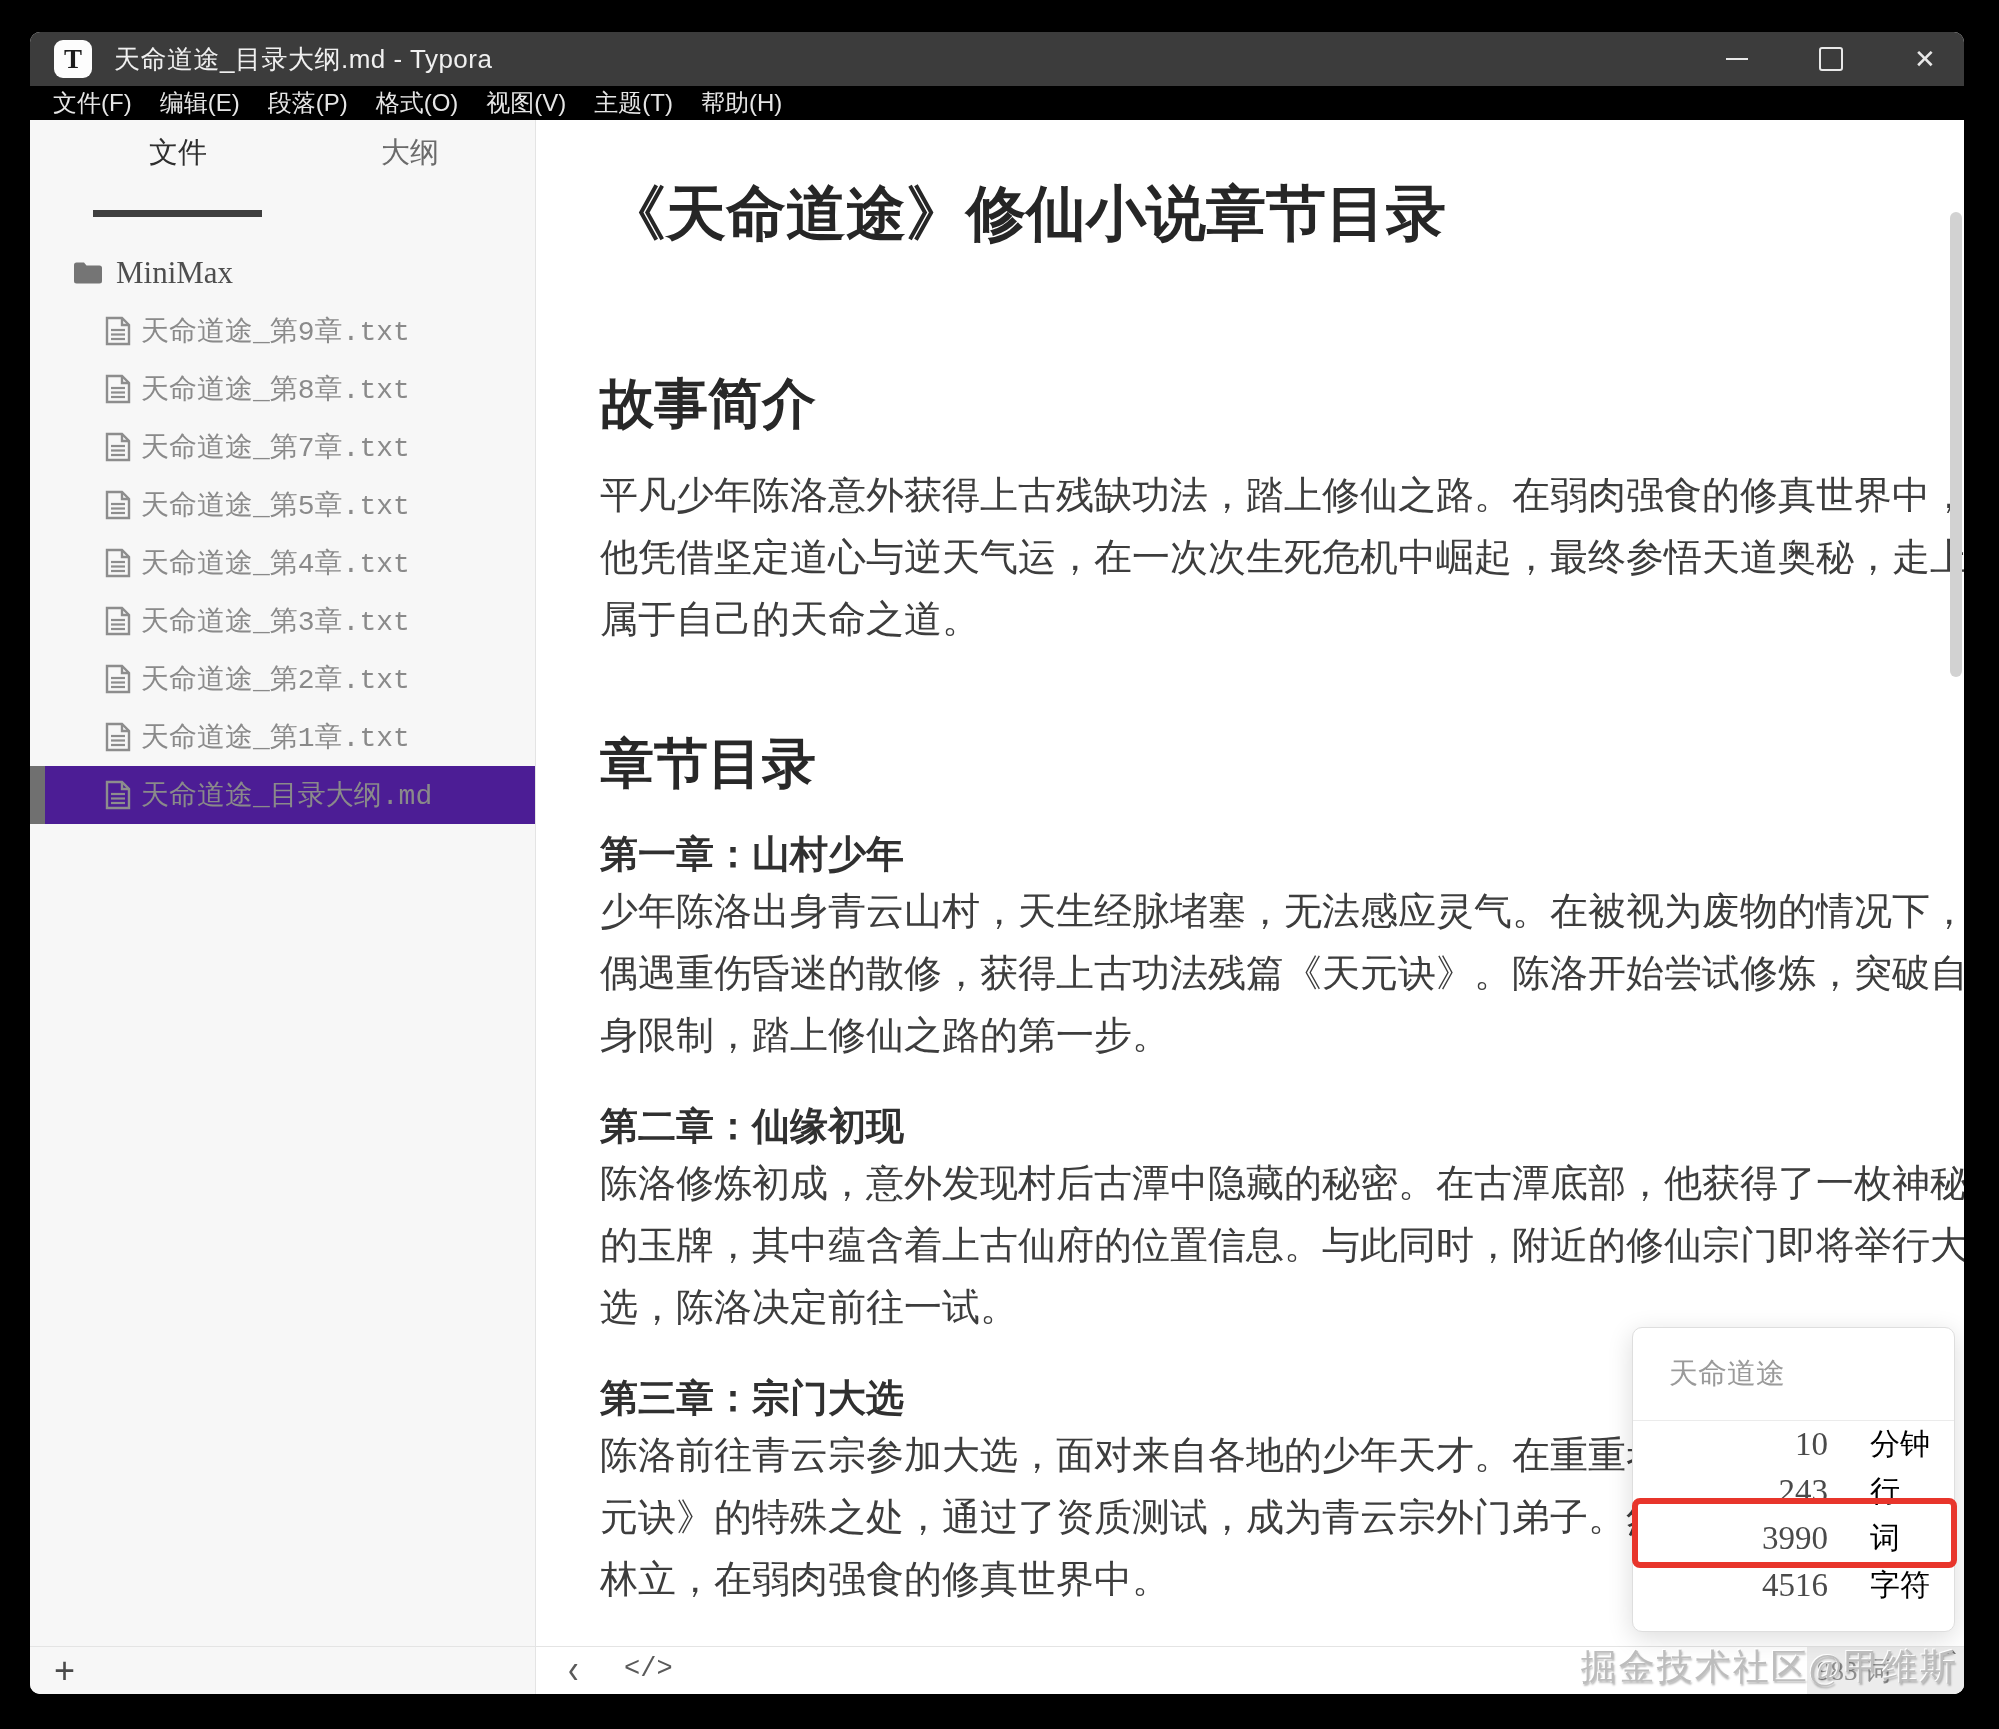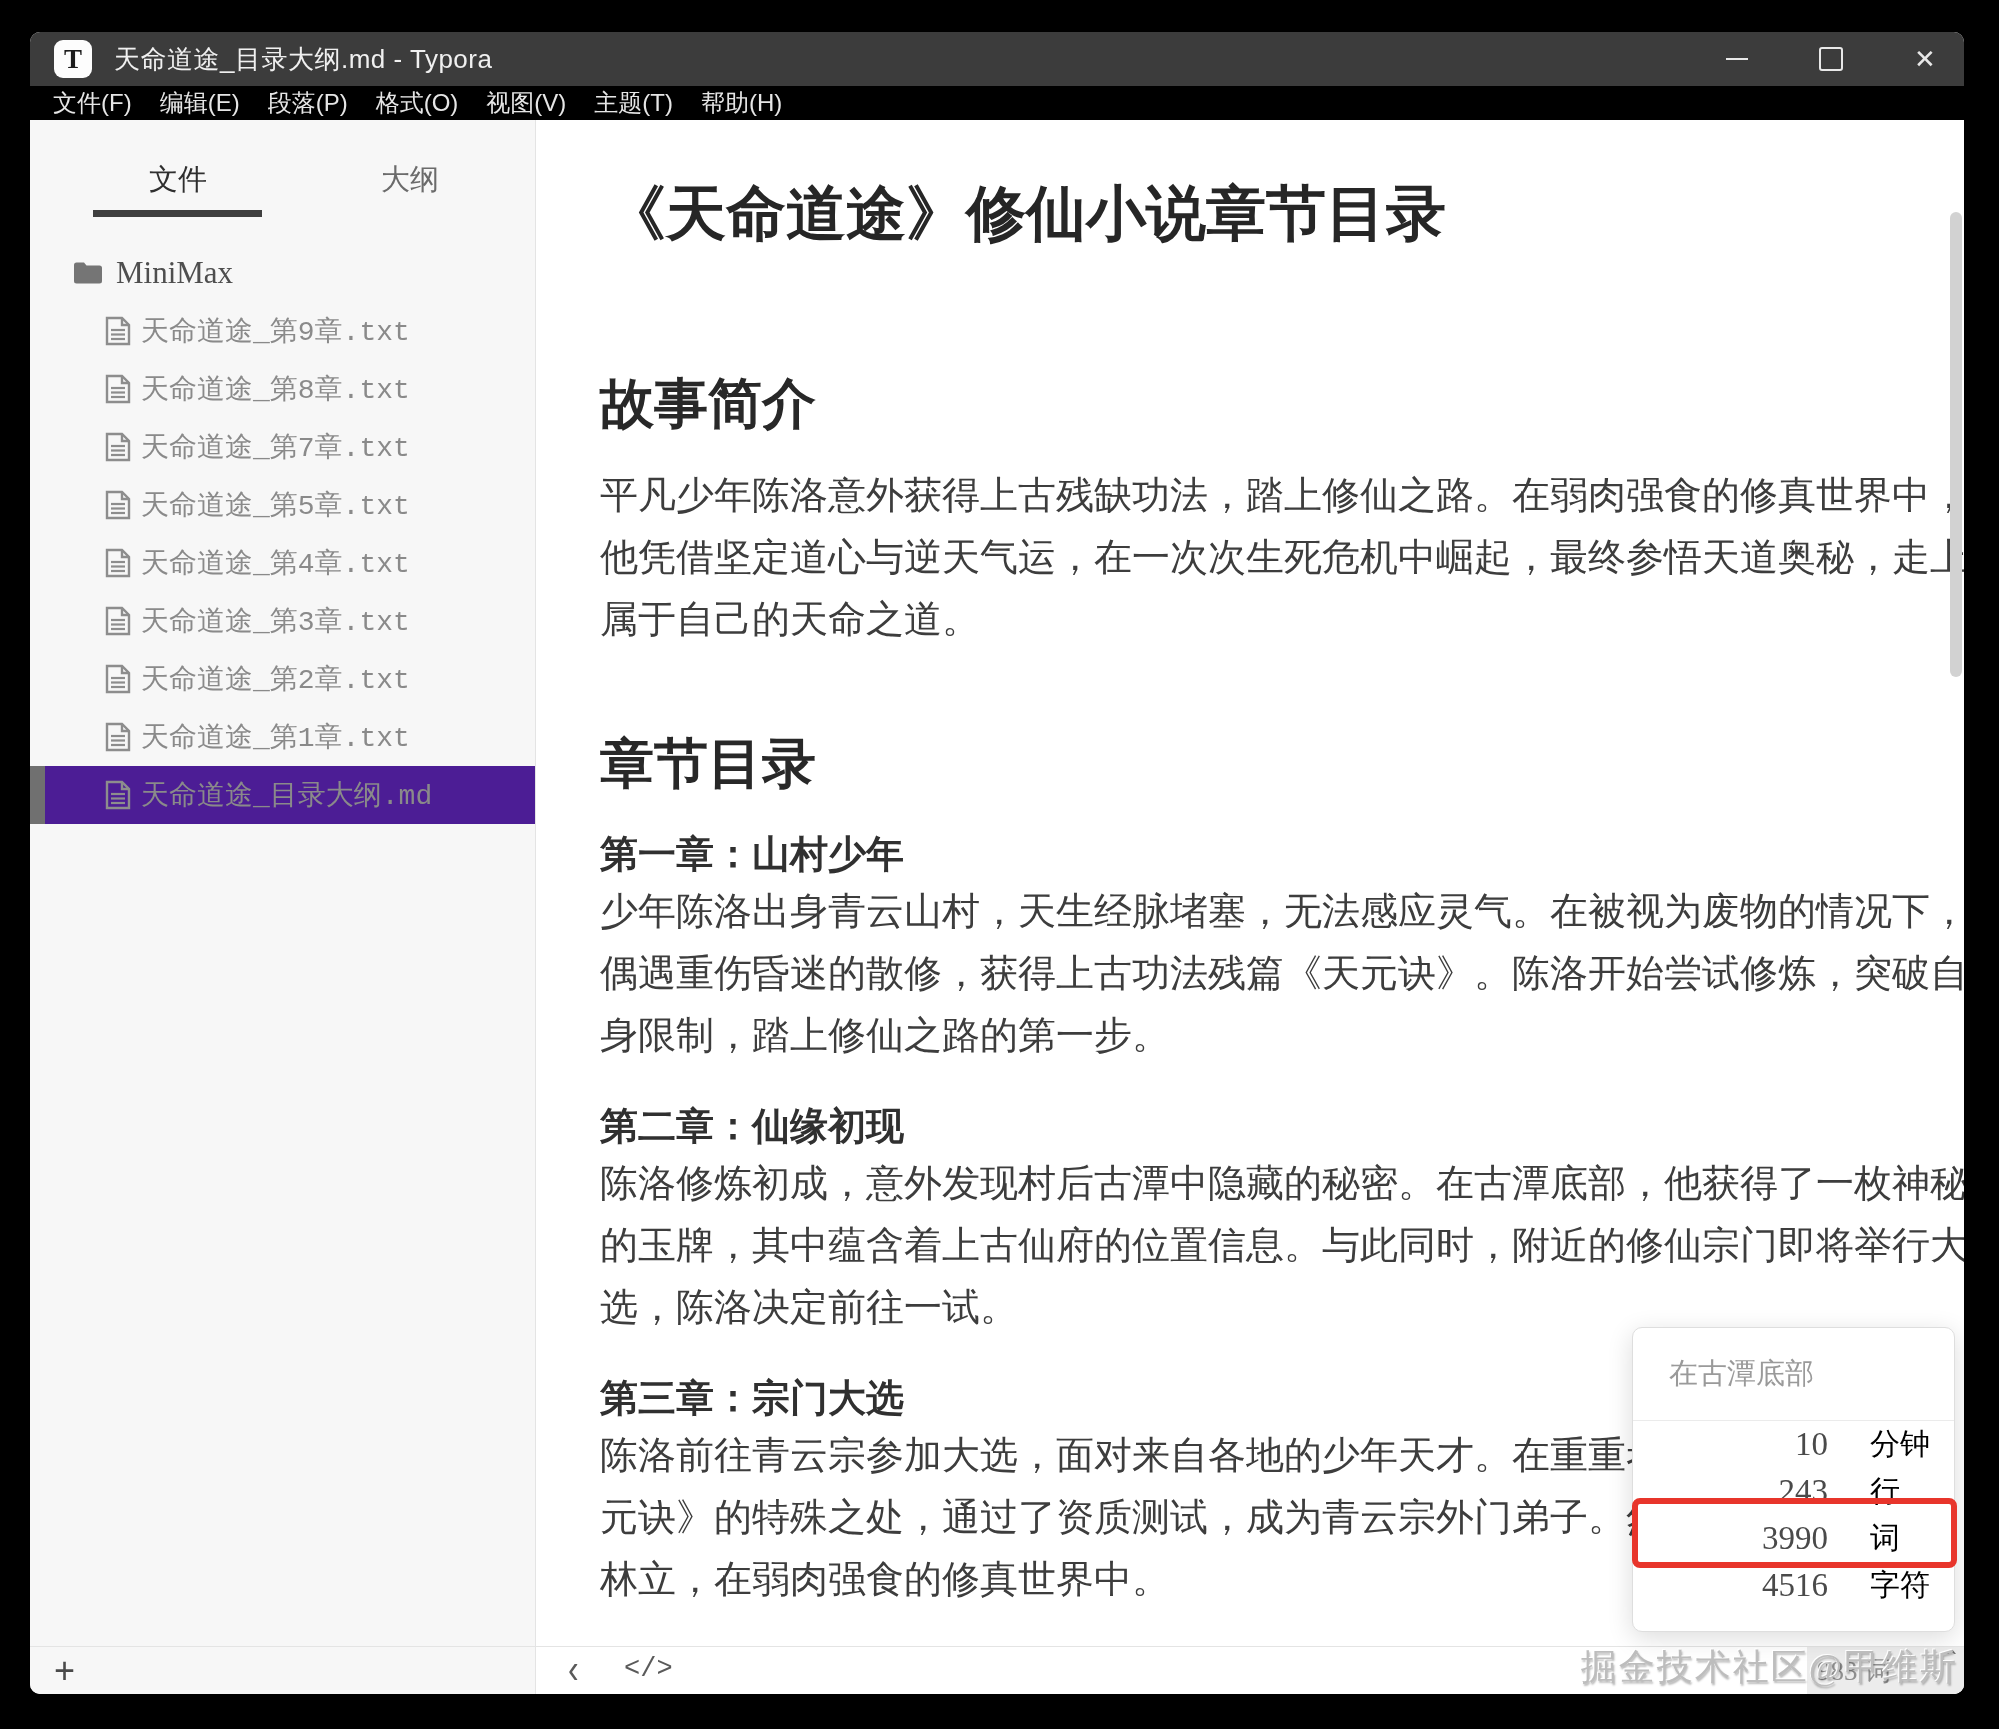--- a/index.html
+++ b/index.html
@@ -19,21 +19,21 @@
   .ico-min{width:22px;height:2px;background:#e8e8e8;}
   .ico-max{width:20px;height:20px;border:2px solid #e8e8e8;border-radius:3px;}
   .ico-close{color:#e8e8e8;font-size:26px;line-height:1;}
   
   .menubar{height:34px;background:#000000;display:flex;align-items:center;gap:28px;padding-left:23px;}
   .menu-item{color:#e6e6e6;font-size:24px;}
   
   .body{display:flex;height:1526px;}
   .sidebar{width:505px;background:#f7f7f7;border-right:1px solid #e4e4e4;position:relative;flex:none;}
   .tabs{height:97px;position:relative;}
-  .tab{position:absolute;top:40px;width:170px;text-align:center;font-size:29px;color:#6b6b6b;}
+  .tab{position:absolute;top:13px;width:170px;text-align:center;font-size:29px;color:#6b6b6b;}
   .tab.active{color:#2f2f2f;}
   .tab-underline{position:absolute;left:63px;top:90px;width:169px;height:7px;background:#3f3f3f;}
   .folder-row{margin-top:27px;height:58px;display:flex;align-items:center;padding-left:43px;gap:13px;}
   .folder-label{font-family:"Liberation Serif","DejaVu Serif",serif;font-size:31px;color:#4e4e4e;}
   .file-list{margin-top:0;}
   .file-row{height:58px;display:flex;align-items:center;padding-left:75px;gap:10px;position:relative;}
   .file-row .fname{font-family:Liberation Mono, monospace;font-size:28px;color:#8a8a8a;
     white-space:nowrap;}
   .file-row.selected{background:#4c1d95;}
   .file-row.selected::before{content:"";position:absolute;left:0;top:0;width:15px;height:100%;background:#707070;}
@@ -309,21 +309,21 @@
         <span class="nav-back">‹</span>
         <span class="nav-code">&lt;/&gt;</span>
         <div class="status-seg">
           <span class="status-words">983 词</span>
           <span class="status-caret">ˆ</span>
         </div>
       </div>
     </div>
 
     <div class="wc-popup">
-      <div class="wc-title">在古潭底部</div>
+      <div class="wc-title">天命道途</div>
       <div class="wc-divider"></div>
       <div class="wc-rows">
 
       <div class="wc-row">
             <span class="wc-num">10</span>
             <span class="wc-unit">分钟</span>
           </div>
           <div class="wc-row">
             <span class="wc-num">243</span>
             <span class="wc-unit">行</span>

